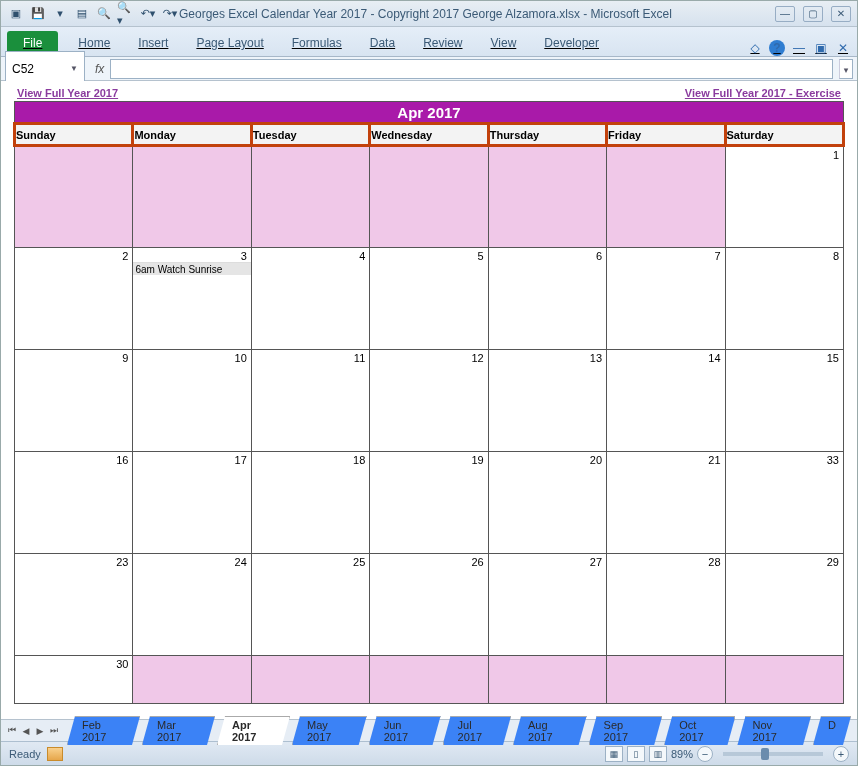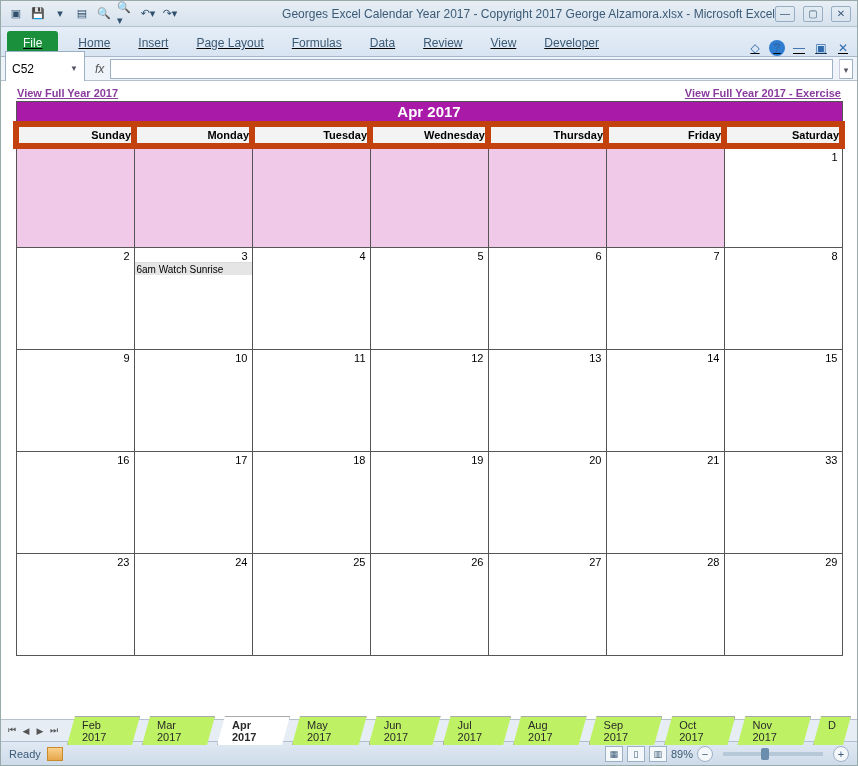--- a/index.html
+++ b/index.html
@@ -2,21 +2,21 @@
 <html><head>
 <meta charset="utf-8">
 <style>
 * { margin:0; padding:0; box-sizing:border-box; font-family:"Segoe UI",Tahoma,Arial,sans-serif; }
 body { background:#fff; width:858px; height:766px; overflow:hidden; display:flex; flex-direction:column; border:1px solid #9aa; }
 
 
 .titlebar { height:26px; background:linear-gradient(#e8eef4,#d6e2ee); display:flex; align-items:center; padding:0 6px; border-bottom:1px solid #b5c2ce; }
 .titlebar .qat { display:flex; align-items:center; gap:4px; }
 .titlebar .qat .qbtn { width:18px; height:18px; display:flex; align-items:center; justify-content:center; cursor:pointer; font-size:11px; color:#2f506e; }
-.titlebar .title { flex:1; text-align:right; font-size:12px; color:#3b5a76; }
+.titlebar .title { flex:1; text-align:left; font-size:12px; color:#3b5a76; }
 .titlebar .wincontrols { display:flex; gap:8px; }
 .titlebar .wincontrols .wbtn { width:20px; height:16px; border:1px solid #97adc4; border-radius:2px; display:flex; align-items:center; justify-content:center; font-size:10px; color:#3b5a76; cursor:pointer; }
 
 
 .ribbon { height:30px; display:flex; align-items:flex-end; padding:0 6px; background:linear-gradient(#e5eef8,#d8e4f1); border-bottom:1px solid #a7b7c8;text-decoration:underline; }
 .filetab { background:#1a8f3c; color:#fff; font-size:12px; padding:5px 16px 6px; border-radius:3px 3px 0 0; cursor:pointer; margin-right:6px; }
 .ribtabs { display:flex; }
 .ribtabs .rtab { font-size:12px; color:#3b5a76; padding:6px 14px; cursor:pointer; }
 .ribright { margin-left:auto; display:flex; align-items:center; gap:6px; }
 .ribright .ricon { width:16px; height:16px; display:flex; align-items:center; justify-content:center; font-size:12px; color:#2f6aad; cursor:pointer; }
@@ -30,32 +30,32 @@
 .fbar { flex:1; border:1px solid #9cb1c5; background:#fff; height:20px; margin-right:6px; }
 .fbar-dd { width:14px; text-align:center; font-size:9px; color:#556; border-left:1px solid #ccd; height:20px; line-height:20px; cursor:pointer; margin-right:4px; background:#fff; border-top:1px solid #9cb1c5; border-right:1px solid #9cb1c5; border-bottom:1px solid #9cb1c5; }
 
 
 .sheet { flex:1; position:relative; padding:6px 12px 0 12px; overflow:hidden; background:#fff; }
 .toplinks { display:flex; justify-content:space-between; font-size:11px; font-weight:bold; color:#8a3b9e; padding:0 4px 2px; }
 .toplinks span { text-decoration:underline; cursor:pointer; }
 
 .caltable { border-collapse:collapse; width:100%; table-layout:fixed; }
 .caltable .monthrow th { background:#a91aa9; color:#fff; text-align:center; font-size:15px; font-weight:bold; border:1px solid #555; height:22px; }
-.caltable .dowrow th { background:#f3f3f3; border:6px solid #c2410c; font-size:11px; text-align:right; height:22px; }
+.caltable .dowrow th { background:#f3f3f3; border:3px solid #c2410c; font-size:11px; text-align:left; height:22px; }
 .caltable td { border:1px solid #555; vertical-align:top; height:102px; padding:0; position:relative; }
 .daynum { text-align:right; font-size:11px; padding:2px 4px 0 0; font-weight:normal; }
 .pad { background:#f0c8e8; }
 .ev { background:#e5e5e5; font-size:10px; padding:1px 2px; margin:0; height:13px; line-height:12px; border-top:1px solid #ddd; }
 .lastrow td { height:48px; }
 
 
 .sheettabs-row { height:22px; display:flex; align-items:center; border-top:1px solid #b5c2ce; background:#e6edf5; padding:0 4px; }
 .tabnav { width:14px; height:14px; display:flex; align-items:center; justify-content:center; font-size:9px; color:#555; cursor:pointer; }
 .sheettabs { display:flex; margin-left:6px; overflow:hidden; flex:1; }
-.stab { background:#bef264; color:#2a2a2a; font-size:11px; padding:2px 10px; margin-right:2px; border:1px solid #aaa; border-bottom:none; cursor:pointer; clip-path:polygon(8px 0,100% 0,calc(100% - 8px) 100%,0 100%); padding-left:14px; padding-right:14px; }
+.stab { background:#3b82f6; color:#2a2a2a; font-size:11px; padding:2px 10px; margin-right:2px; border:1px solid #aaa; border-bottom:none; cursor:pointer; clip-path:polygon(8px 0,100% 0,calc(100% - 8px) 100%,0 100%); padding-left:14px; padding-right:14px; }
 .stab.active { background:#fff; font-weight:bold; }
 
 
 .statusbar { height:24px; background:linear-gradient(#e0e9f3,#cedbe9); display:flex; align-items:center; padding:0 8px; border-top:1px solid #adbfd0; font-size:11px; color:#3b5a76; }
 .statusbar .sleft { display:flex; align-items:center; gap:6px; }
 .statusbar .sright { margin-left:auto; display:flex; align-items:center; gap:4px; }
 .viewbtn { width:18px; height:16px; border:1px solid #9cb1c5; background:#f4f8fb; cursor:pointer; display:flex; align-items:center; justify-content:center; font-size:9px; }
 .zoomslider { width:100px; height:4px; background:#b7c8d8; position:relative; margin:0 6px; }
 .zoomslider .thumb { width:8px; height:12px; background:#6a8cad; position:absolute; top:-4px; left:38px; border-radius:2px; }
 .zbtn { width:16px; height:16px; border:1px solid #9cb1c5; border-radius:8px; background:#f4f8fb; display:flex; align-items:center; justify-content:center; cursor:pointer; font-size:11px; }
@@ -244,20 +244,43 @@
           <td>
             <div class="daynum">27</div>
           </td>
           <td>
             <div class="daynum">28</div>
           </td>
           <td>
             <div class="daynum">29</div>
           </td>
         </tr>
+        <tr class="lastrow">
+          <td>
+            <div class="daynum">30</div>
+          </td>
+          <td class="pad">
+            <div class="daynum"></div>
+          </td>
+          <td class="pad">
+            <div class="daynum"></div>
+          </td>
+          <td class="pad">
+            <div class="daynum"></div>
+          </td>
+          <td class="pad">
+            <div class="daynum"></div>
+          </td>
+          <td class="pad">
+            <div class="daynum"></div>
+          </td>
+          <td class="pad">
+            <div class="daynum"></div>
+          </td>
+        </tr>
       </tbody>
   </table>
 </div>
 
 <div class="sheettabs-row">
   <div class="tabnav">⏮</div>
   <div class="tabnav">◀</div>
   <div class="tabnav">▶</div>
   <div class="tabnav">⏭</div>
   <div class="sheettabs" id="stabs">

